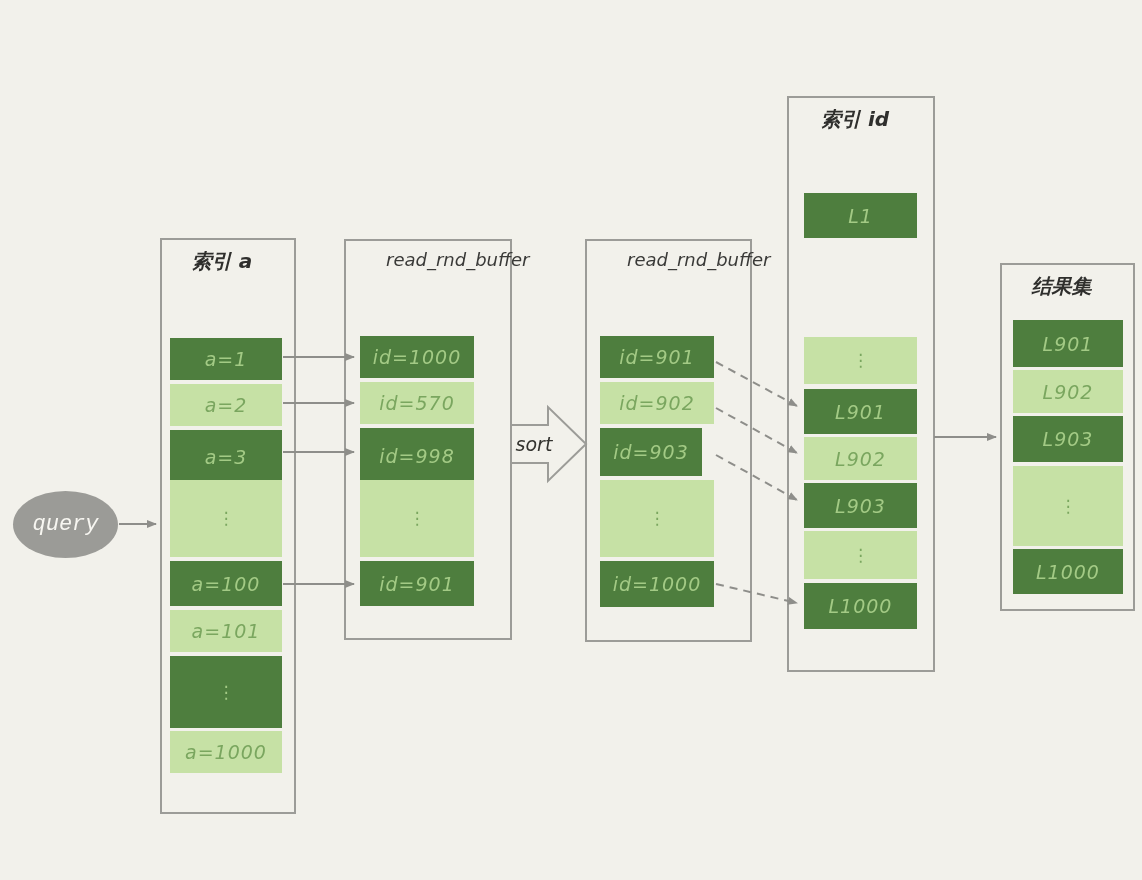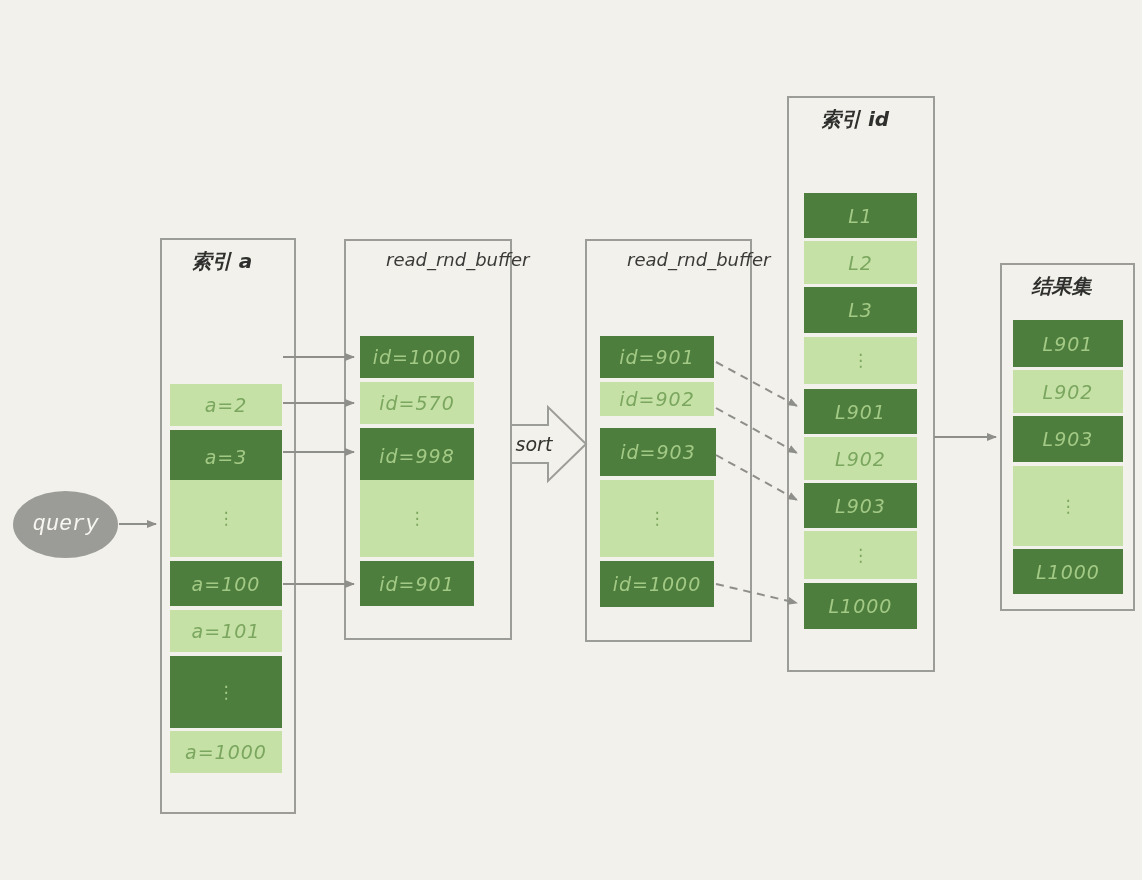--- a/index.html
+++ b/index.html
@@ -43,43 +43,42 @@
   </div>
   <div class="frame" style="left:787px;top:96px;width:144px;height:572px">
     <div class="frame-title">索引 id</div>
   </div>
   <div class="frame" style="left:1000px;top:263px;width:131px;height:344px">
     <div class="frame-title">结果集</div>
   </div>
 
   <div class="ellipse">query</div>
 
+  <div class="cell dark" style="left:170px;top:338px;width:112px;height:42px">a=1</div>
   <div class="cell light" style="left:170px;top:384px;width:112px;height:42px">a=2</div>
   <div class="cell dark" style="left:170px;top:430px;width:112px;height:54px">a=3</div>
   <div class="cell light dots" style="left:170px;top:480px;width:112px;height:77px">⋮</div>
   <div class="cell dark" style="left:170px;top:561px;width:112px;height:45px">a=100</div>
   <div class="cell light" style="left:170px;top:610px;width:112px;height:42px">a=101</div>
   <div class="cell dark dots" style="left:170px;top:656px;width:112px;height:72px">⋮</div>
   <div class="cell light" style="left:170px;top:731px;width:112px;height:42px">a=1000</div>
 
   <div class="cell dark" style="left:360px;top:336px;width:114px;height:42px">id=1000</div>
   <div class="cell light" style="left:360px;top:382px;width:114px;height:42px">id=570</div>
   <div class="cell dark" style="left:360px;top:428px;width:114px;height:56px">id=998</div>
   <div class="cell light dots" style="left:360px;top:480px;width:114px;height:77px">⋮</div>
   <div class="cell dark" style="left:360px;top:561px;width:114px;height:45px">id=901</div>
 
   <div class="cell dark" style="left:600px;top:336px;width:114px;height:42px">id=901</div>
-  <div class="cell light" style="left:600px;top:382px;width:114px;height:34px">id=902</div>
-  <div class="cell dark" style="left:600px;top:428px;width:116px;height:48px">id=903</div>
+  <div class="cell light" style="left:600px;top:382px;width:114px;height:42px">id=902</div>
+  <div class="cell dark" style="left:600px;top:428px;width:102px;height:48px">id=903</div>
   <div class="cell light dots" style="left:600px;top:480px;width:114px;height:77px">⋮</div>
   <div class="cell dark" style="left:600px;top:561px;width:114px;height:46px">id=1000</div>
 
   <div class="cell dark" style="left:804px;top:193px;width:113px;height:45px">L1</div>
-  <div class="cell light" style="left:804px;top:241px;width:113px;height:43px">L2</div>
-  <div class="cell dark" style="left:804px;top:287px;width:113px;height:46px">L3</div>
   <div class="cell light dots" style="left:804px;top:337px;width:113px;height:47px">⋮</div>
   <div class="cell dark" style="left:804px;top:389px;width:113px;height:45px">L901</div>
   <div class="cell light" style="left:804px;top:437px;width:113px;height:43px">L902</div>
   <div class="cell dark" style="left:804px;top:483px;width:113px;height:45px">L903</div>
   <div class="cell light dots" style="left:804px;top:531px;width:113px;height:48px">⋮</div>
   <div class="cell dark" style="left:804px;top:583px;width:113px;height:46px">L1000</div>
 
   <div class="cell dark" style="left:1013px;top:320px;width:110px;height:47px">L901</div>
   <div class="cell light" style="left:1013px;top:370px;width:110px;height:43px">L902</div>
   <div class="cell dark" style="left:1013px;top:416px;width:110px;height:46px">L903</div>

